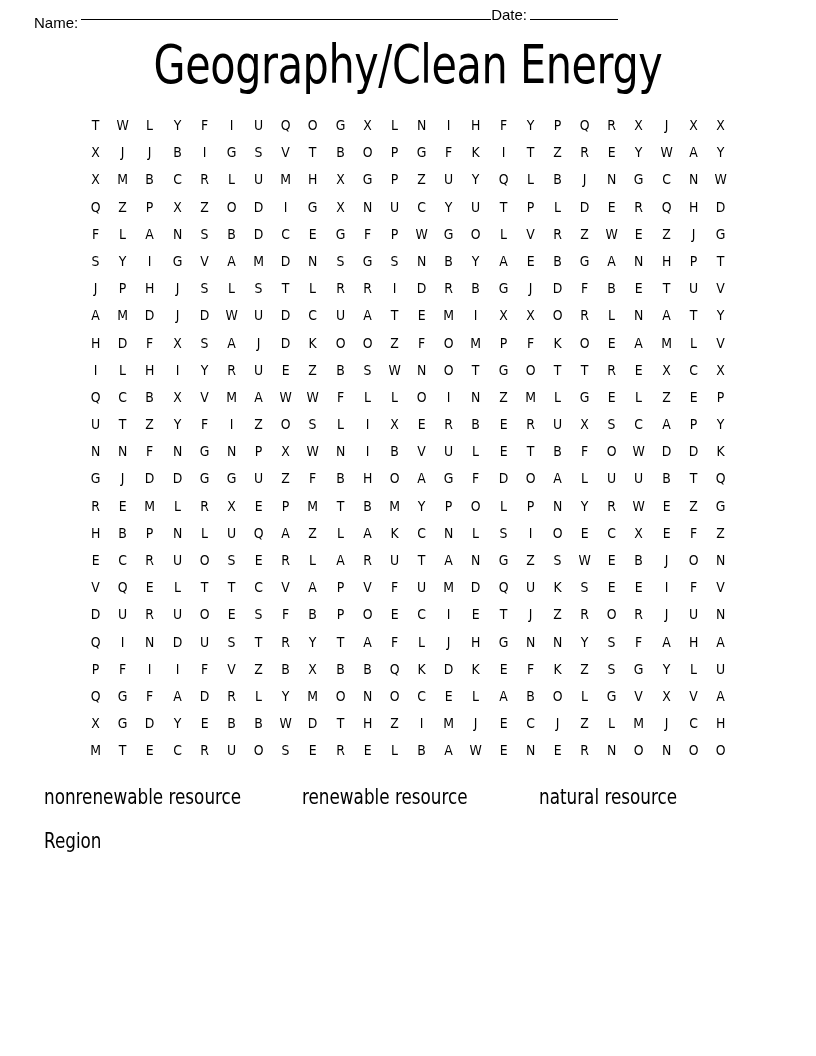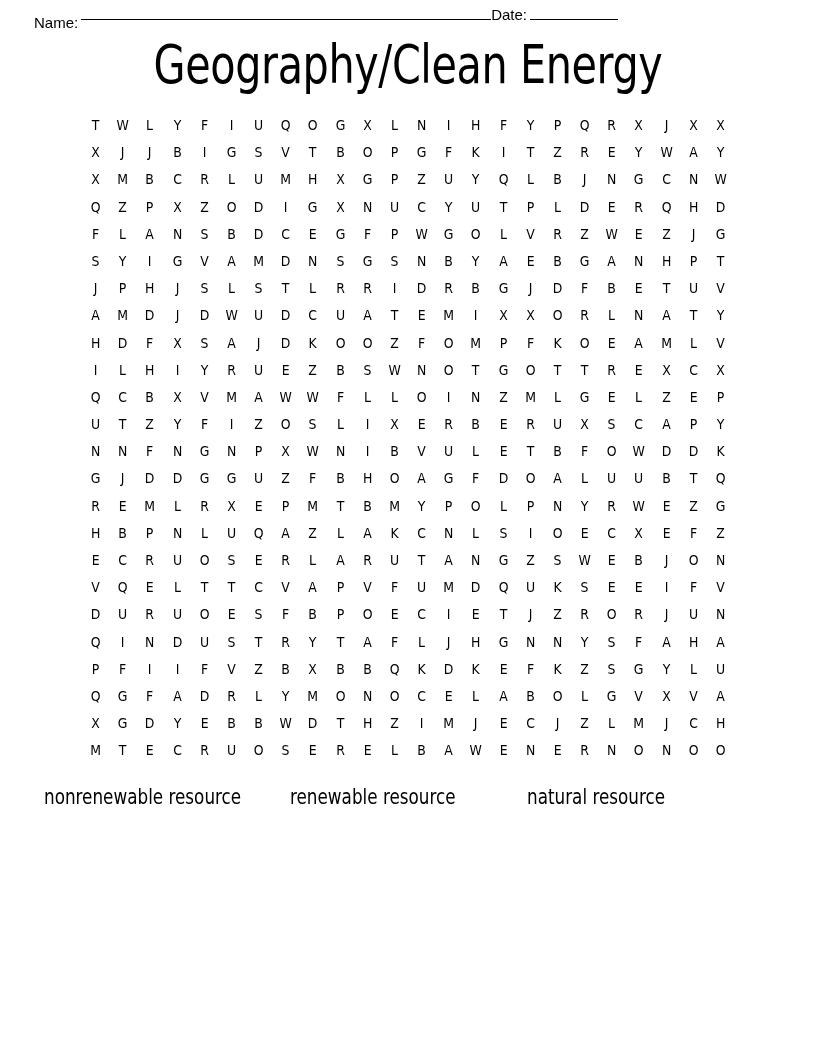--- a/index.html
+++ b/index.html
@@ -90,20 +90,21 @@
   .word-list {
     position: absolute;
     top: 775px;
     left: 44px;
     width: 720px;
   }
   .word-row {
     display: flex;
     height: 44px;
     align-items: center;
+    gap: 12px;
   }
   .word-cell {
     font-size: 21px;
     line-height: 24px;
     font-family: "DejaVu Sans", sans-serif;
     transform: scaleX(0.80);
     transform-origin: left center;
     white-space: nowrap;
   }
   .word-cell.col0 { width: 300px; }
@@ -748,13 +749,18 @@
       <div class="grid-cell">O</div>
     </div>
   </div>
 
 <div class="word-list" id="word-list">
     <div class="word-row">
       <div class="word-cell col0">nonrenewable resource</div>
       <div class="word-cell col1">renewable resource</div>
       <div class="word-cell col2">natural resource</div>
     </div>
+    <div class="word-row">
+      <div class="word-cell col0">Region</div>
+      <div class="word-cell col1"></div>
+      <div class="word-cell col2"></div>
+    </div>
   </div>
 
 </body></html>

